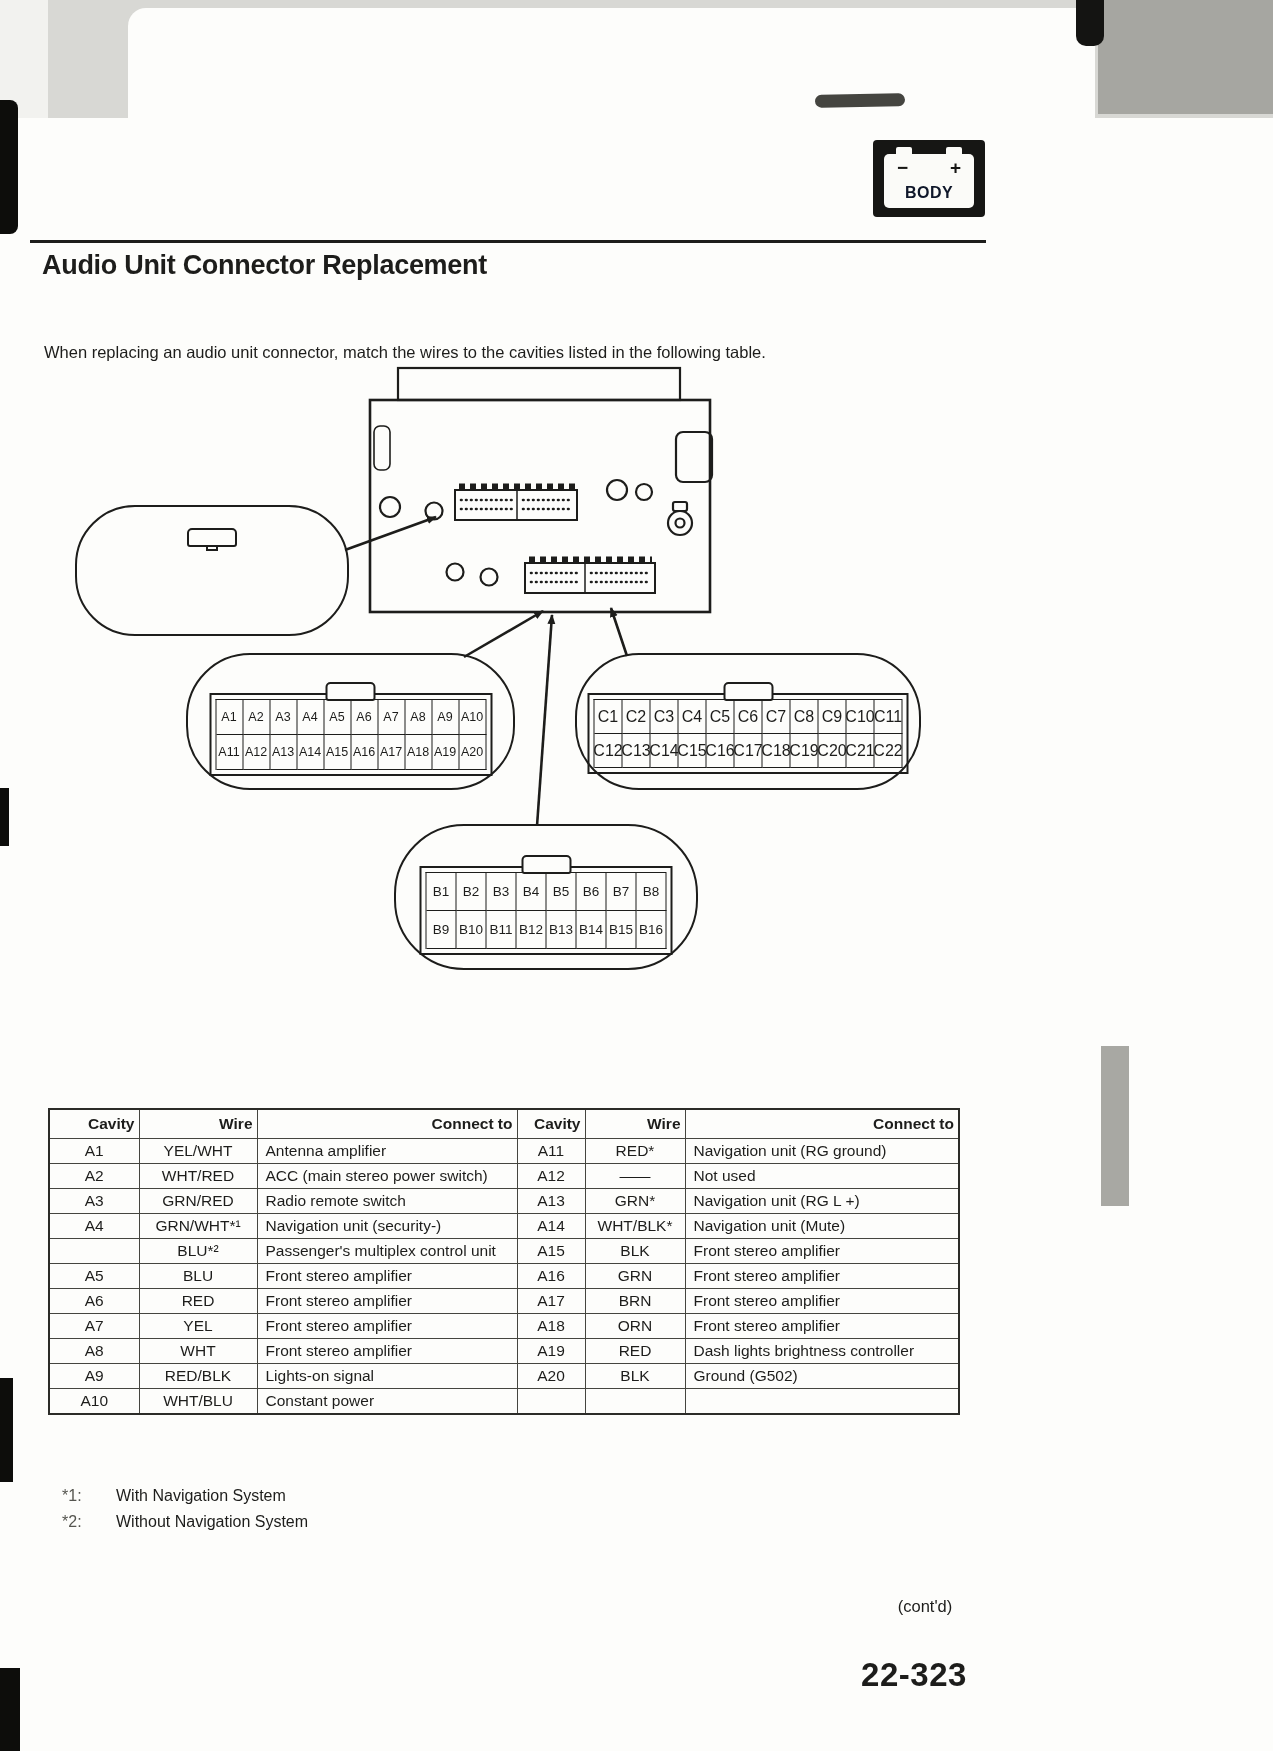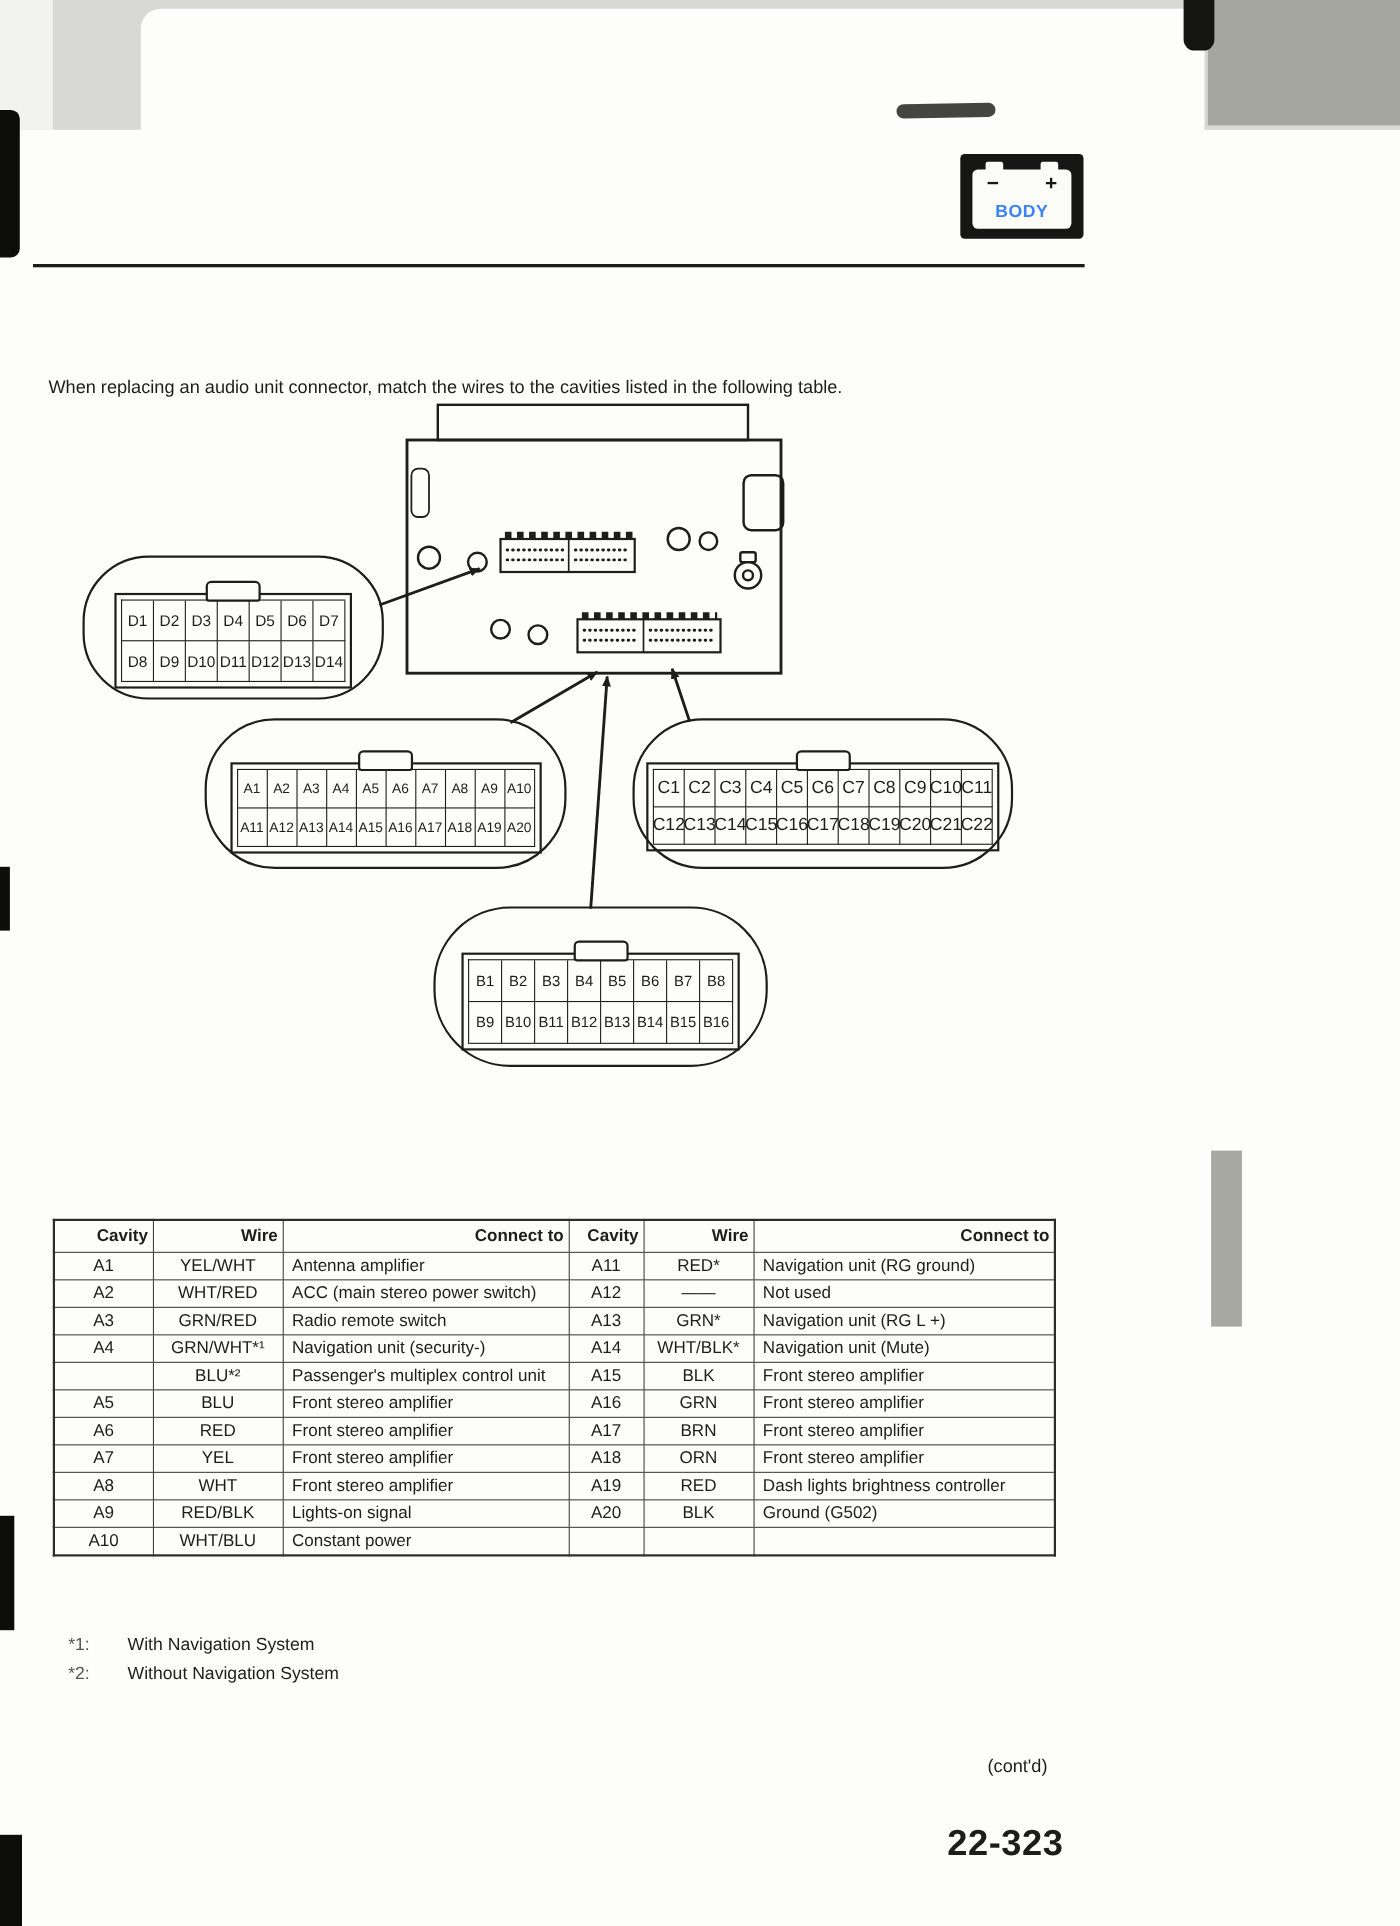--- a/index.html
+++ b/index.html
@@ -22,21 +22,21 @@
   .right-tab{left:1101px;top:1046px;width:28px;height:160px;background:#a8a8a3;}
 
   
   .badge{left:873px;top:140px;width:112px;height:77px;background:#161614;border-radius:4px;}
   .battery{position:absolute;left:11px;top:14px;right:11px;bottom:9px;background:#fbfbf8;border-radius:5px;}
   .battery:before,.battery:after{content:"";position:absolute;top:-7px;width:16px;height:8px;background:#fbfbf8;border-radius:2px 2px 0 0;}
   .battery:before{left:12px;} .battery:after{right:12px;}
   .batt-signs{position:absolute;left:0;right:0;top:3px;display:flex;justify-content:space-between;
               padding:0 13px;font-size:19px;font-weight:bold;color:#161614;}
   .batt-label{position:absolute;left:0;right:0;bottom:6px;text-align:center;font-size:16px;font-weight:bold;
-              letter-spacing:.5px;color:#3b82f6;}
+              letter-spacing:.5px;color:#0f172a;}
 
   .rule{left:30px;top:240px;width:956px;height:3px;background:#1d1d1b;}
   .title{left:42px;top:250px;font-size:27px;font-weight:bold;letter-spacing:-.3px;}
   .intro{left:44px;top:343px;width:880px;font-size:16.5px;}
 
   
   .diagram-svg{left:40px;top:360px;}
   .bubble{position:absolute;border:2.5px solid #1d1d1b;border-radius:64px;}
   .bubble-d{left:75px;top:505px;width:270px;height:127px;border-radius:60px;}
   .bubble-a{left:186px;top:653px;width:325px;height:133px;}
@@ -90,20 +90,21 @@
     <div class="battery">
       <div class="batt-signs">
         <span>−</span>
         <span>+</span>
       </div>
       <div class="batt-label">BODY</div>
     </div>
   </div>
 
   <div class="abs rule"></div>
+  <div class="abs title">Audio Unit Connector Replacement</div>
   <div class="abs intro">When replacing an audio unit connector, match the wires to the cavities listed in the following table.</div>
 
   <svg class="abs diagram-svg" width="920" height="650" viewBox="0 0 920 650">
     <defs>
       <marker id="ah" markerWidth="12" markerHeight="10" refX="9" refY="4" orient="auto" markerUnits="userSpaceOnUse">
         <path d="M0,0 L10,4 L0,8 Z" fill="#1d1d1b"></path>
       </marker>
     </defs>
     <g fill="none" stroke="#1d1d1b" stroke-width="2.2">
       <rect x="358" y="8" width="282" height="32"></rect>
@@ -155,36 +156,20 @@
         <line x1="424" y1="297" x2="503" y2="251" marker-end="url(#ah)"></line>
         <line x1="587" y1="296" x2="571" y2="248" marker-end="url(#ah)"></line>
         <line x1="497" y1="466" x2="512" y2="255" marker-end="url(#ah)"></line>
       </g>
     </g>
   </svg>
 
   <div class="bubble bubble-d">
     <div class="housing housing-d">
       <div class="tab"></div>
-      <div class="pingrid grid-d">
-          <div class="pin">D1</div>
-          <div class="pin">D2</div>
-          <div class="pin">D3</div>
-          <div class="pin">D4</div>
-          <div class="pin">D5</div>
-          <div class="pin">D6</div>
-          <div class="pin">D7</div>
-          <div class="pin">D8</div>
-          <div class="pin">D9</div>
-          <div class="pin">D10</div>
-          <div class="pin">D11</div>
-          <div class="pin">D12</div>
-          <div class="pin">D13</div>
-          <div class="pin">D14</div>
-        </div>
     </div>
   </div>
   <div class="bubble bubble-a">
     <div class="housing housing-a">
       <div class="tab"></div>
       <div class="pingrid grid-a">
           <div class="pin">A1</div>
           <div class="pin">A2</div>
           <div class="pin">A3</div>
           <div class="pin">A4</div>

